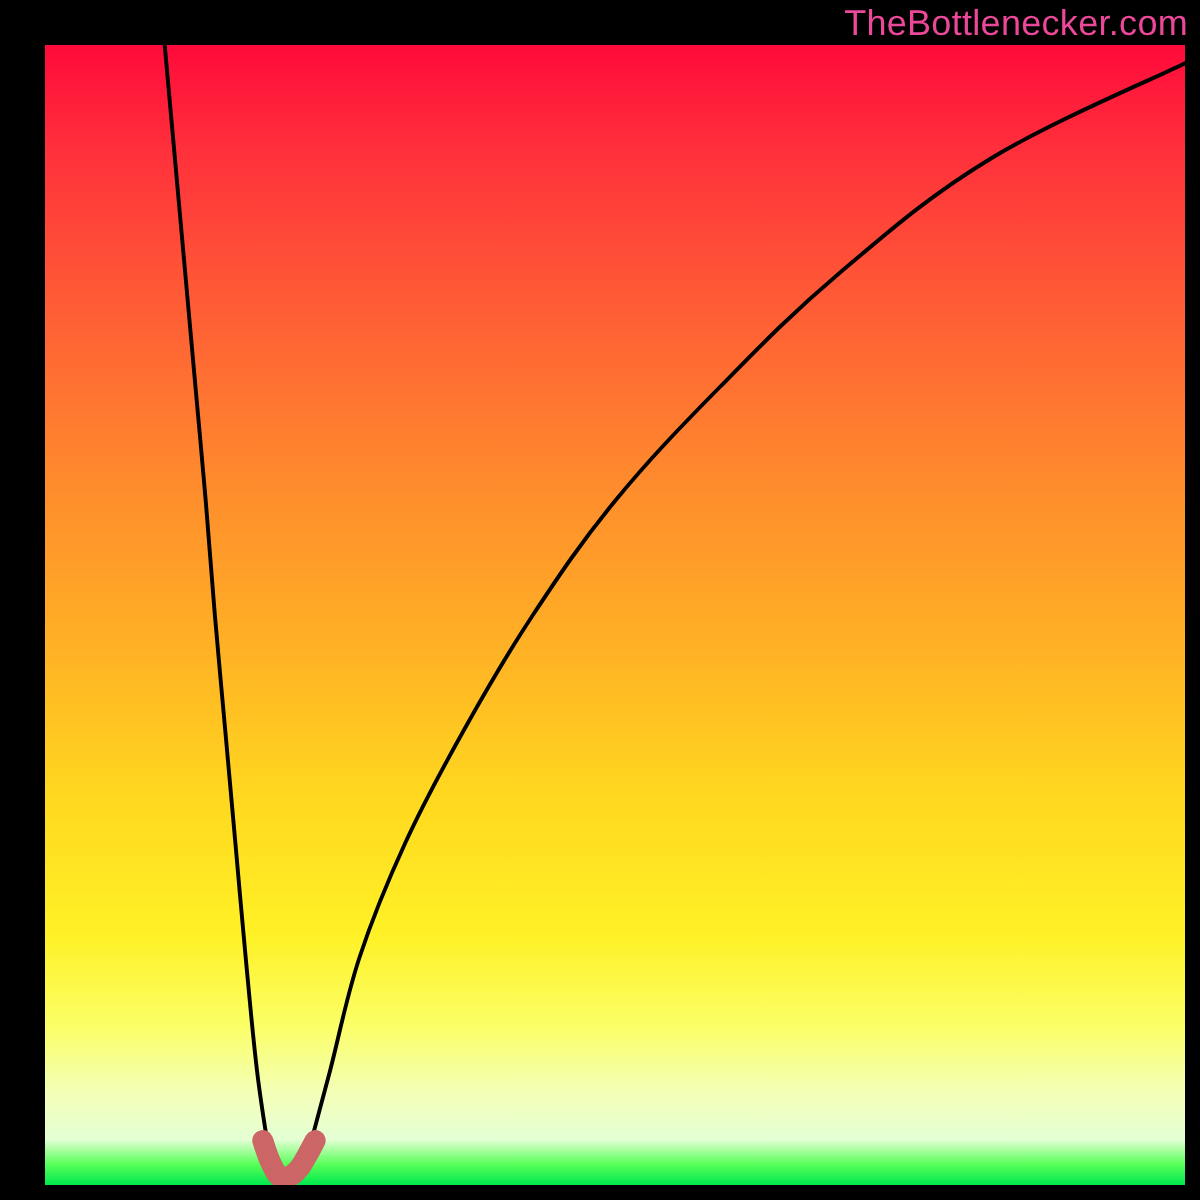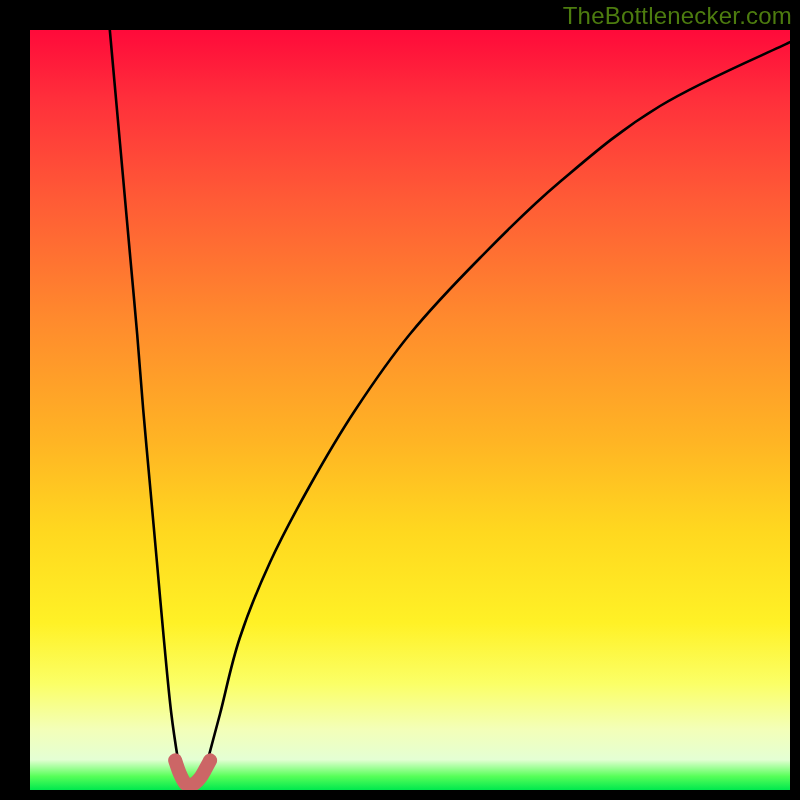--- a/index.html
+++ b/index.html
@@ -15,21 +15,21 @@
     position: absolute;
     left: 0; top: 0;
     width: 800px;
     height: 800px;
     background: #000;
   }
   .watermark {
     position: absolute;
     top: 2px;
     right: 8px;
-    color: #4d7c0f;
+    color: #ec4899;
     font-size: 24px;
     font-weight: 500;
     letter-spacing: 0.2px;
     z-index: 50;
   }
   .plot {
     position: absolute;
     left: 30px;
     top: 30px;
     width: 760px;

